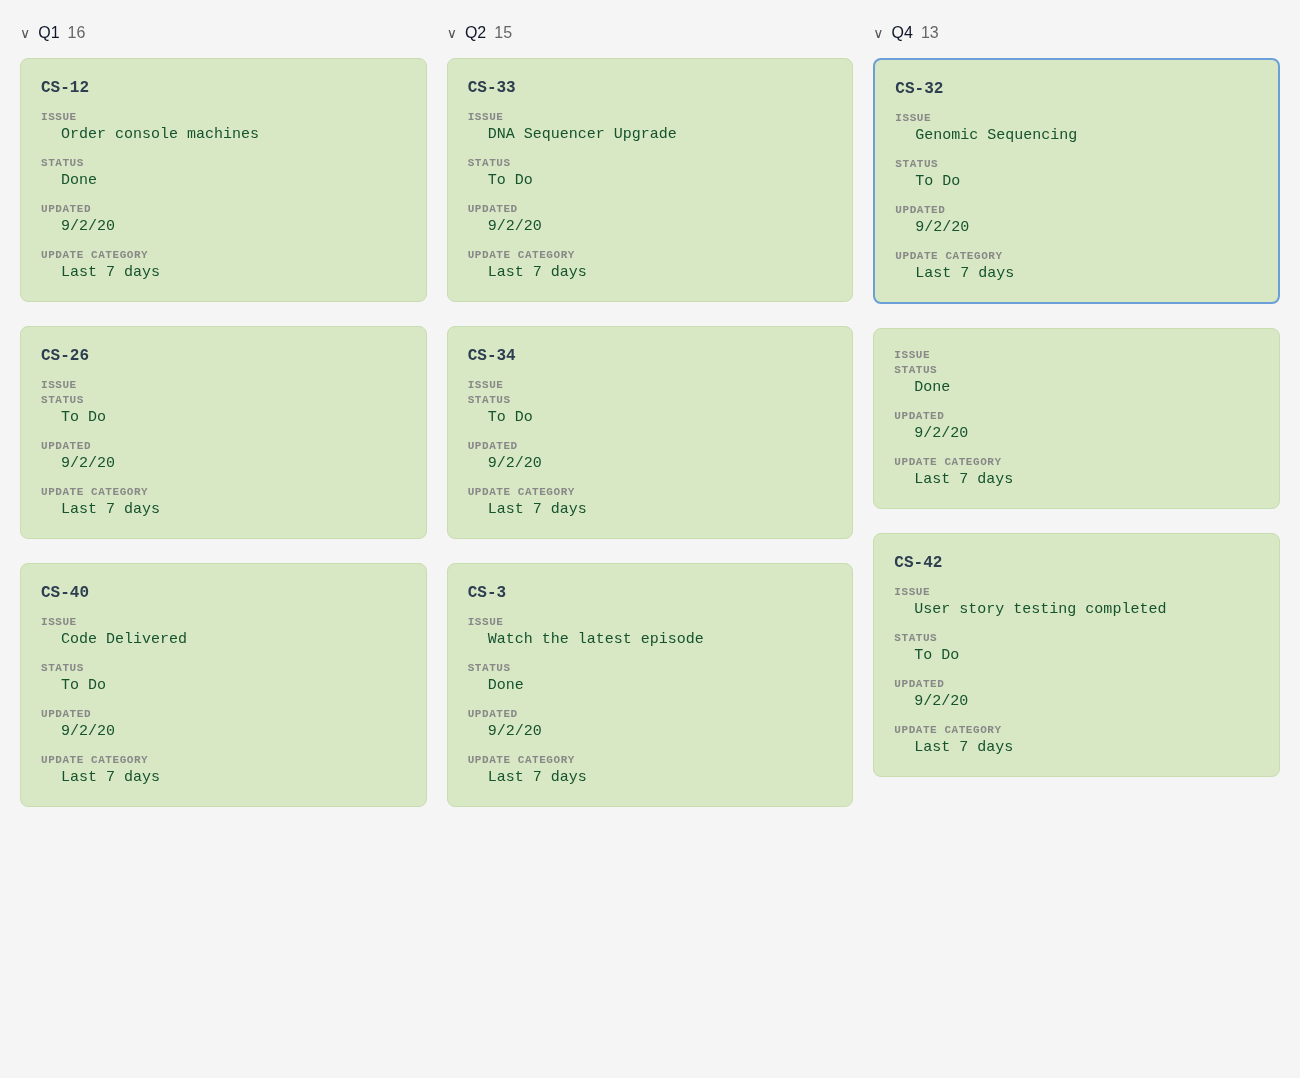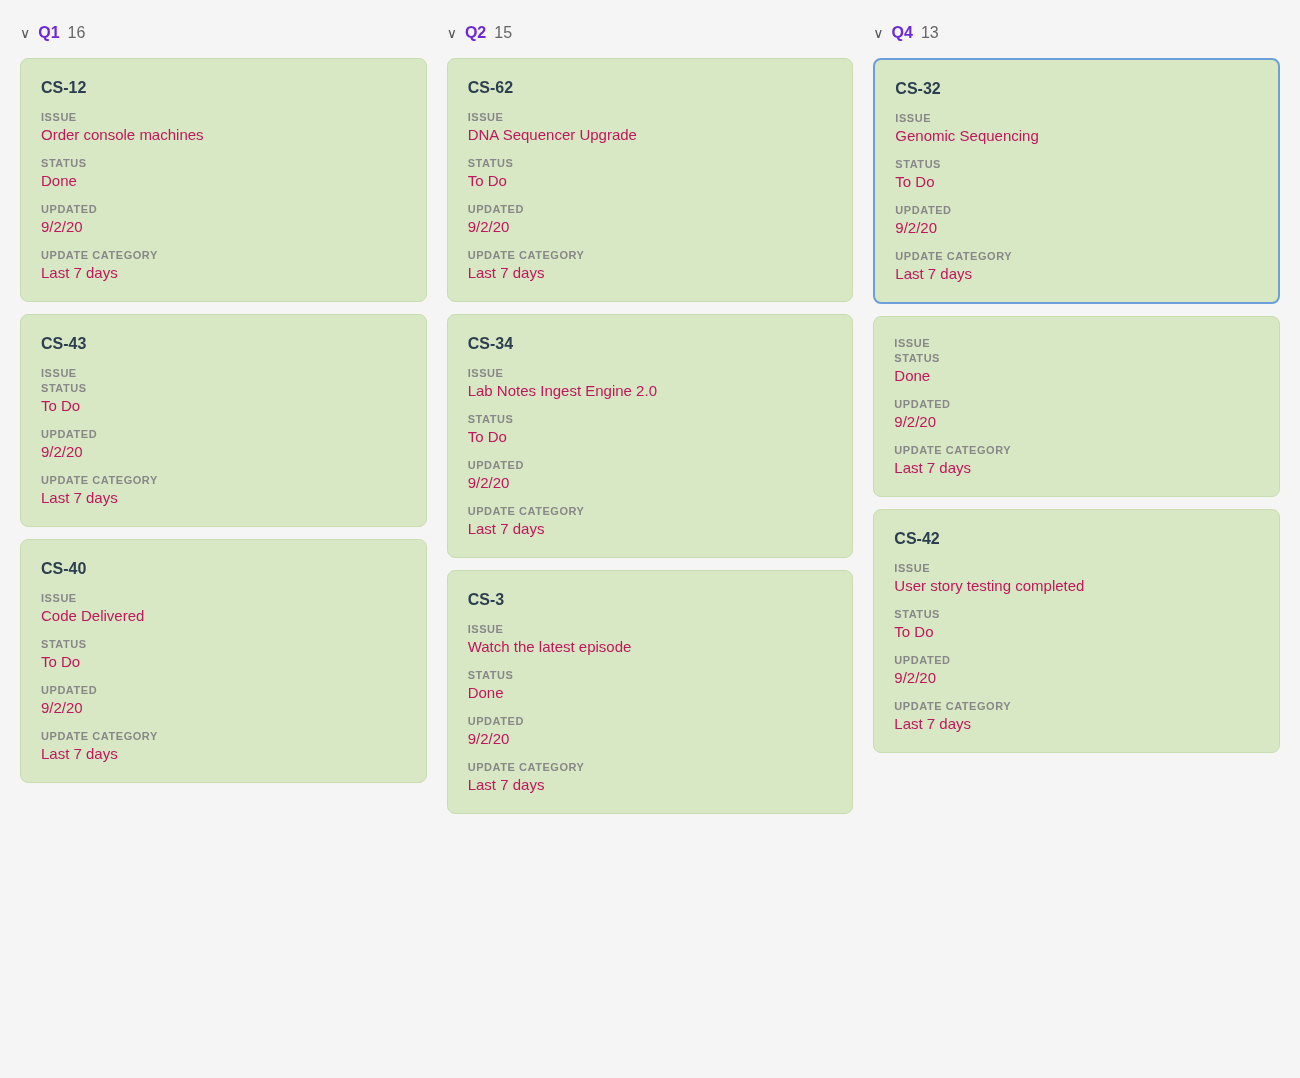--- a/index.html
+++ b/index.html
@@ -26,32 +26,33 @@
       margin-bottom: 12px;
       padding: 4px 0;
     }
     .column-header-chevron {
       color: #555;
       font-size: 14px;
       cursor: pointer;
     }
     .column-header-label {
       font-size: 16px;
-      font-weight: 700;
-      color: #6d28d9;
+      font-weight: 400;
+      color: #0f172a;
     }
     .column-header-count {
       font-size: 16px;
       color: #666;
       font-weight: 400;
     }
     .cards-list {
       display: flex;
       flex-direction: column;
-      gap: 12px;
+      gap: 24px;
+      font-family: Liberation Mono, monospace;
     }
     .card {
       background: #d9e8c4;
       border-radius: 8px;
       padding: 20px 20px 20px 20px;
       border: 1px solid #c8ddb0;
       cursor: pointer;
     }
     .card.selected {
       border: 2px solid #6a9fd8;
@@ -66,22 +67,23 @@
     .field-label {
       font-size: 11px;
       font-weight: 700;
       color: #888;
       letter-spacing: 0.05em;
       text-transform: uppercase;
       margin-bottom: 3px;
     }
     .field-value {
       font-size: 15px;
-      color: #be185d;
+      color: #14532d;
       margin-bottom: 14px;
+      margin-left: 20px;
     }
     .field-value:last-child {
       margin-bottom: 0;
     }
   </style>
 </head>
 <body>
 
 <div class="columns-container">
 <div class="column">
@@ -96,21 +98,21 @@
           <div class="field-label">ISSUE</div>
           <div class="field-value">Order console machines</div>
           <div class="field-label">STATUS</div>
           <div class="field-value">Done</div>
           <div class="field-label">UPDATED</div>
           <div class="field-value">9/2/20</div>
           <div class="field-label">UPDATE CATEGORY</div>
           <div class="field-value">Last 7 days</div>
         </div>
         <div class="card">
-          <div class="card-id">CS-43</div>
+          <div class="card-id">CS-26</div>
           <div class="field-label">ISSUE</div>
           <div class="field-label">STATUS</div>
           <div class="field-value">To Do</div>
           <div class="field-label">UPDATED</div>
           <div class="field-value">9/2/20</div>
           <div class="field-label">UPDATE CATEGORY</div>
           <div class="field-value">Last 7 days</div>
         </div>
         <div class="card">
           <div class="card-id">CS-40</div>
@@ -126,34 +128,33 @@
       </div>
     </div>
     <div class="column">
       <div class="column-header">
         <span class="column-header-chevron">∨</span>
         <span class="column-header-label">Q2</span>
         <span class="column-header-count">15</span>
       </div>
       <div class="cards-list">
         <div class="card">
-          <div class="card-id">CS-62</div>
+          <div class="card-id">CS-33</div>
           <div class="field-label">ISSUE</div>
           <div class="field-value">DNA Sequencer Upgrade</div>
           <div class="field-label">STATUS</div>
           <div class="field-value">To Do</div>
           <div class="field-label">UPDATED</div>
           <div class="field-value">9/2/20</div>
           <div class="field-label">UPDATE CATEGORY</div>
           <div class="field-value">Last 7 days</div>
         </div>
         <div class="card">
           <div class="card-id">CS-34</div>
           <div class="field-label">ISSUE</div>
-          <div class="field-value">Lab Notes Ingest Engine 2.0</div>
           <div class="field-label">STATUS</div>
           <div class="field-value">To Do</div>
           <div class="field-label">UPDATED</div>
           <div class="field-value">9/2/20</div>
           <div class="field-label">UPDATE CATEGORY</div>
           <div class="field-value">Last 7 days</div>
         </div>
         <div class="card">
           <div class="card-id">CS-3</div>
           <div class="field-label">ISSUE</div>

